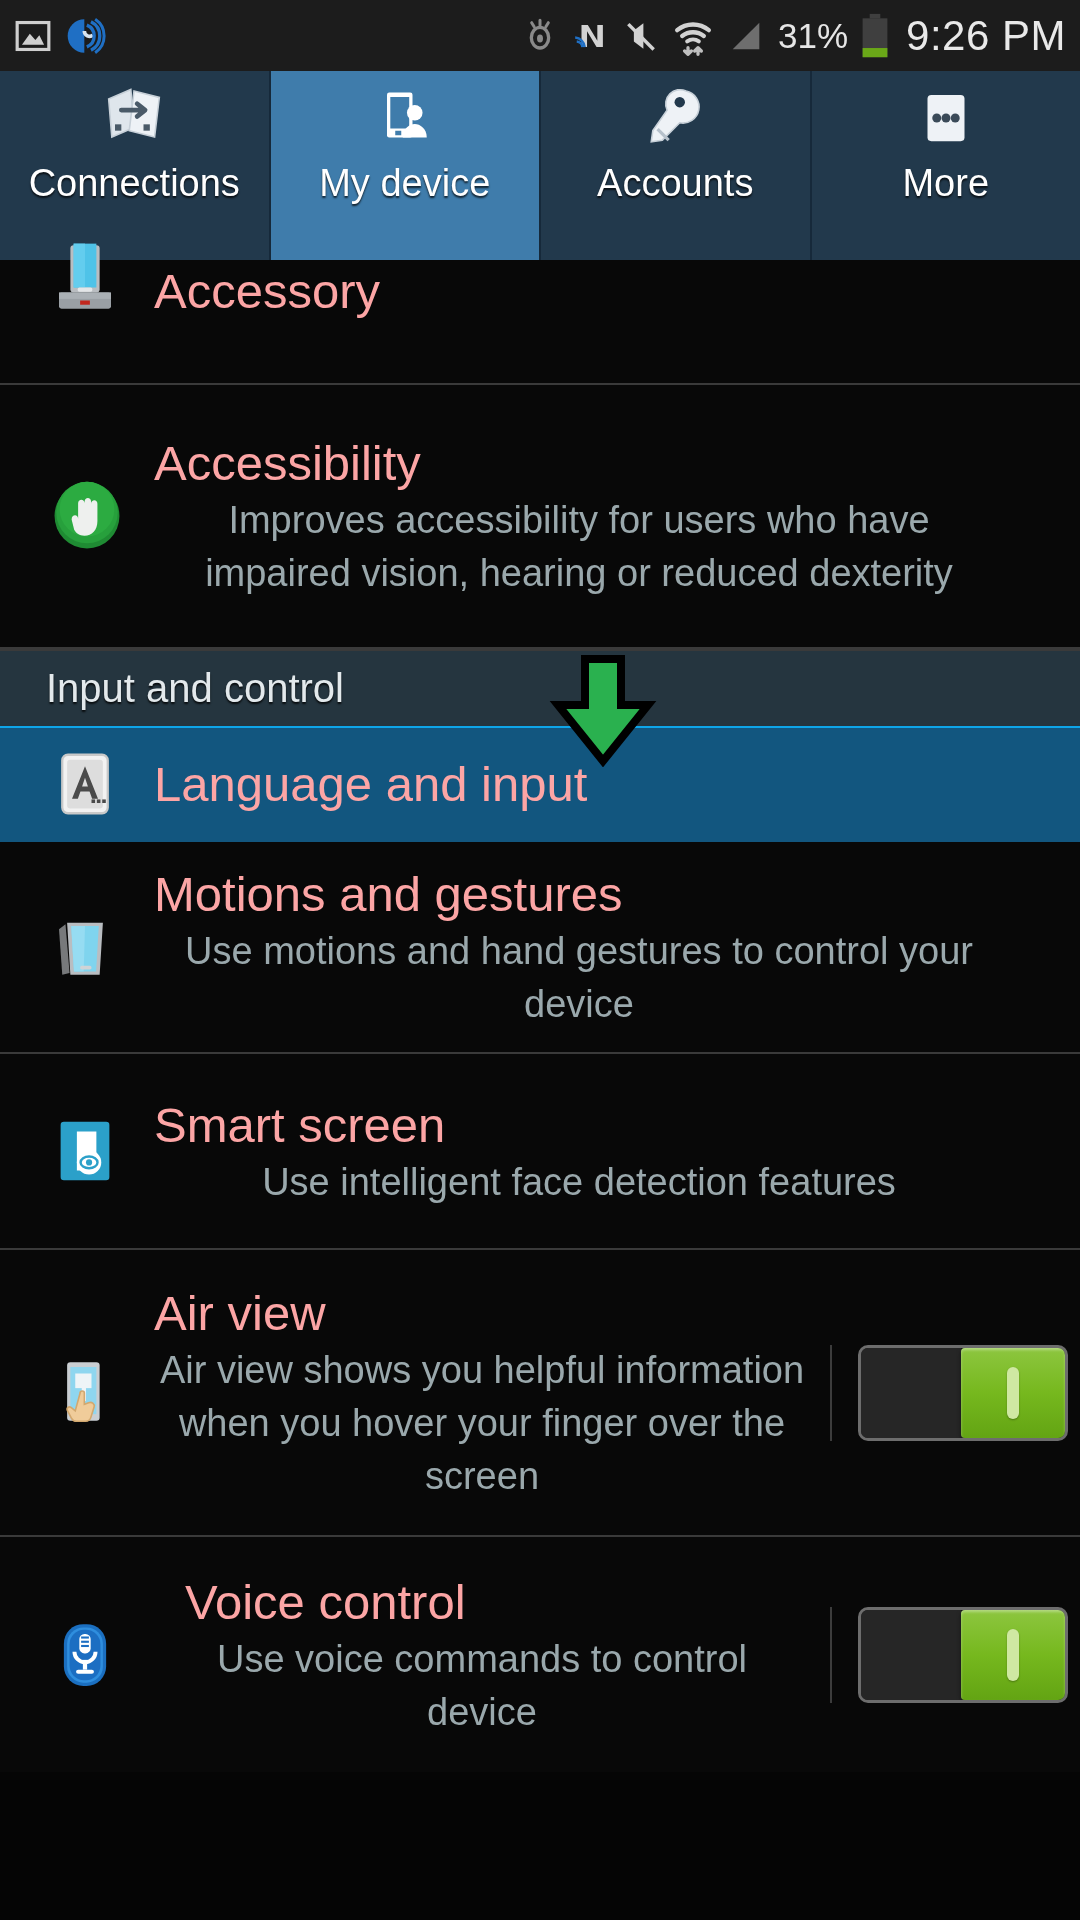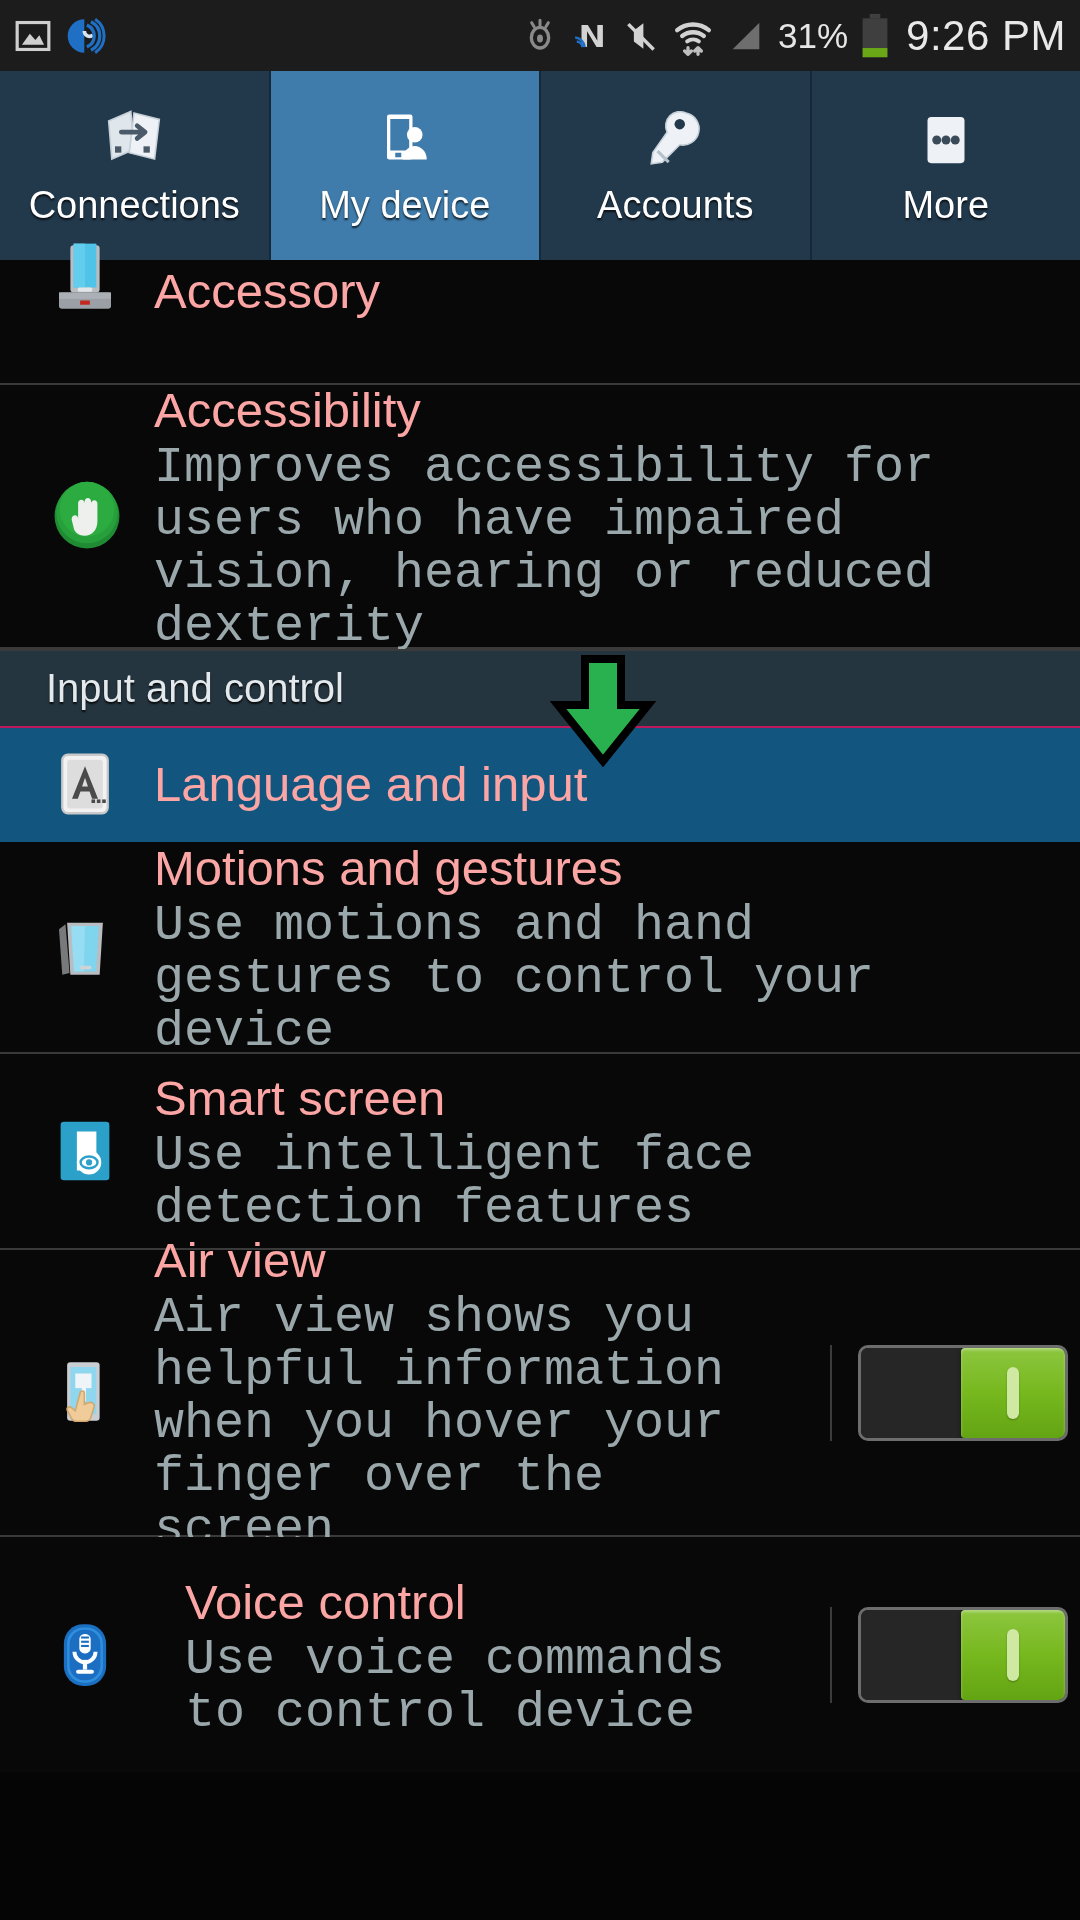--- a/index.html
+++ b/index.html
@@ -29,21 +29,21 @@
   .sb-clock{
     color:#e9e9e9; font-size:42px; letter-spacing:0.5px;
     font-family:"Liberation Sans", sans-serif; padding-left:4px;
   }
 
   
   .tabbar{ display:flex; width:1080px; height:189px; background:#22394c; }
   .tab{
     flex:1 1 0; position:relative;
     display:flex; flex-direction:column; align-items:center; justify-content:flex-start;
-    padding-top:26px;
+    padding-top:4px;
     background:#22394c;
     border-right:2px solid #16293a;
   }
   .tab:last-child{ border-right:none; }
   .tab.active{ background:#3f7cab; border-right:2px solid #16293a; }
   .tab .tab-ico{ height:86px; display:flex; align-items:center; justify-content:center; }
   .tab .tab-label{
     color:#fff; font-size:38px; line-height:44px;
     text-shadow:0 2px 2px rgba(0,0,0,.75);
     font-family:"Liberation Sans", sans-serif;
@@ -60,38 +60,39 @@
     padding-left:46px; padding-right:0px;
   }
   .row.selected{ background:#12567f; border-bottom:2px solid #12567f; }
   .row .ico-col{ width:108px; flex:0 0 108px; display:flex; align-items:center; justify-content:flex-start; }
   .row .txt-col{ flex:1 1 auto; padding-right:20px; }
   .row .title{
     color:#fca5a5; font-size:49px; line-height:62px;
     font-family:"Liberation Sans", sans-serif; font-weight:400;
   }
   .row .subtitle{
-    color:#9aa8ac; font-size:50px; line-height:53px;
-    font-family:Liberation Mono, monospace;
+    color:#9aa8ac; font-size:38px; line-height:53px;
+    font-family:Liberation Sans, sans-serif;
     max-width:850px;
+    text-align:center;
   }
   .row.has-toggle .txt-col{ max-width:690px; }
   .toggle-col{
     flex:0 0 250px; display:flex; align-items:center; justify-content:flex-start;
     align-self:center;
   }
   .tog-sep{ width:2px; height:96px; background:#3c3c3c; margin-right:26px; }
 
   
   .section-header{
     position:relative; width:1080px; height:79px;
     background:#25353f; display:flex; align-items:center;
     padding-left:46px;
     border-top:2px solid #3a3a3a;
-    border-bottom:2px solid #be185d;
+    border-bottom:2px solid #0ea5e9;
   }
   .section-header .sh-text{
     color:#e3e9ec; font-size:40px;
     text-shadow:0 2px 2px rgba(0,0,0,.8);
     font-family:"Liberation Sans", sans-serif;
   }
 
   
   .switch{
     width:210px; height:96px; border-radius:10px;

